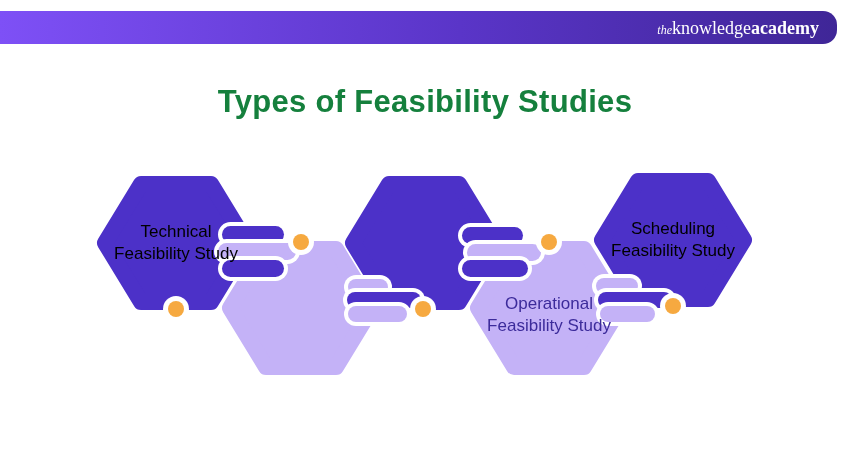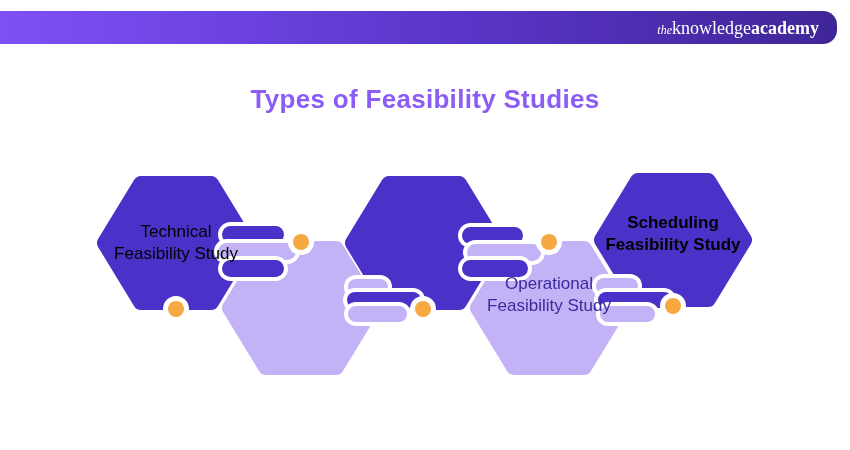--- a/index.html
+++ b/index.html
@@ -14,37 +14,37 @@
     display:flex;align-items:center;justify-content:flex-end;
     padding-right:18px;box-sizing:border-box;
   }
   .logo{color:#ffffff;font-family:"Liberation Serif","DejaVu Serif",serif;font-size:18px;line-height:1;white-space:nowrap;}
   .logo .the{font-style:italic;font-size:12px;}
   .logo .academy{font-weight:700;}
 
   
   .title{
     position:absolute;left:0;top:84px;width:850px;text-align:center;
-    font-size:26px;font-weight:700;color:#8b5cf6;letter-spacing:0.3px;
+    font-size:31px;font-weight:700;color:#15803d;letter-spacing:0.3px;
   }
 
   
   .diagram-svg{position:absolute;left:0;top:0;width:850px;height:450px;}
   .hex-label{
     position:absolute;width:150px;height:70px;
     display:flex;align-items:center;justify-content:center;text-align:center;
     font-size:17px;line-height:22.5px;font-weight:500;
   }
   .hex-label.dark-bg{color:#000000;}
   .hex-label.light-bg{color:#3c2b9b;}
   .lbl-1{left:101px;top:208px;}
   .lbl-2{left:226px;top:273px;}
   .lbl-3{left:349px;top:208px;}
-  .lbl-4{left:474px;top:260px;}
-  .lbl-5{left:598px;top:199px;font-weight:bold;}
+  .lbl-4{left:474px;top:280px;}
+  .lbl-5{left:598px;top:205px;}
 </style>
 </head>
 <body>
 
 <div class="stage">
 
   <div class="header-bar">
     <div class="logo"><span class="the">the</span><span>knowledge</span><span class="academy">academy</span></div>
   </div>
 

